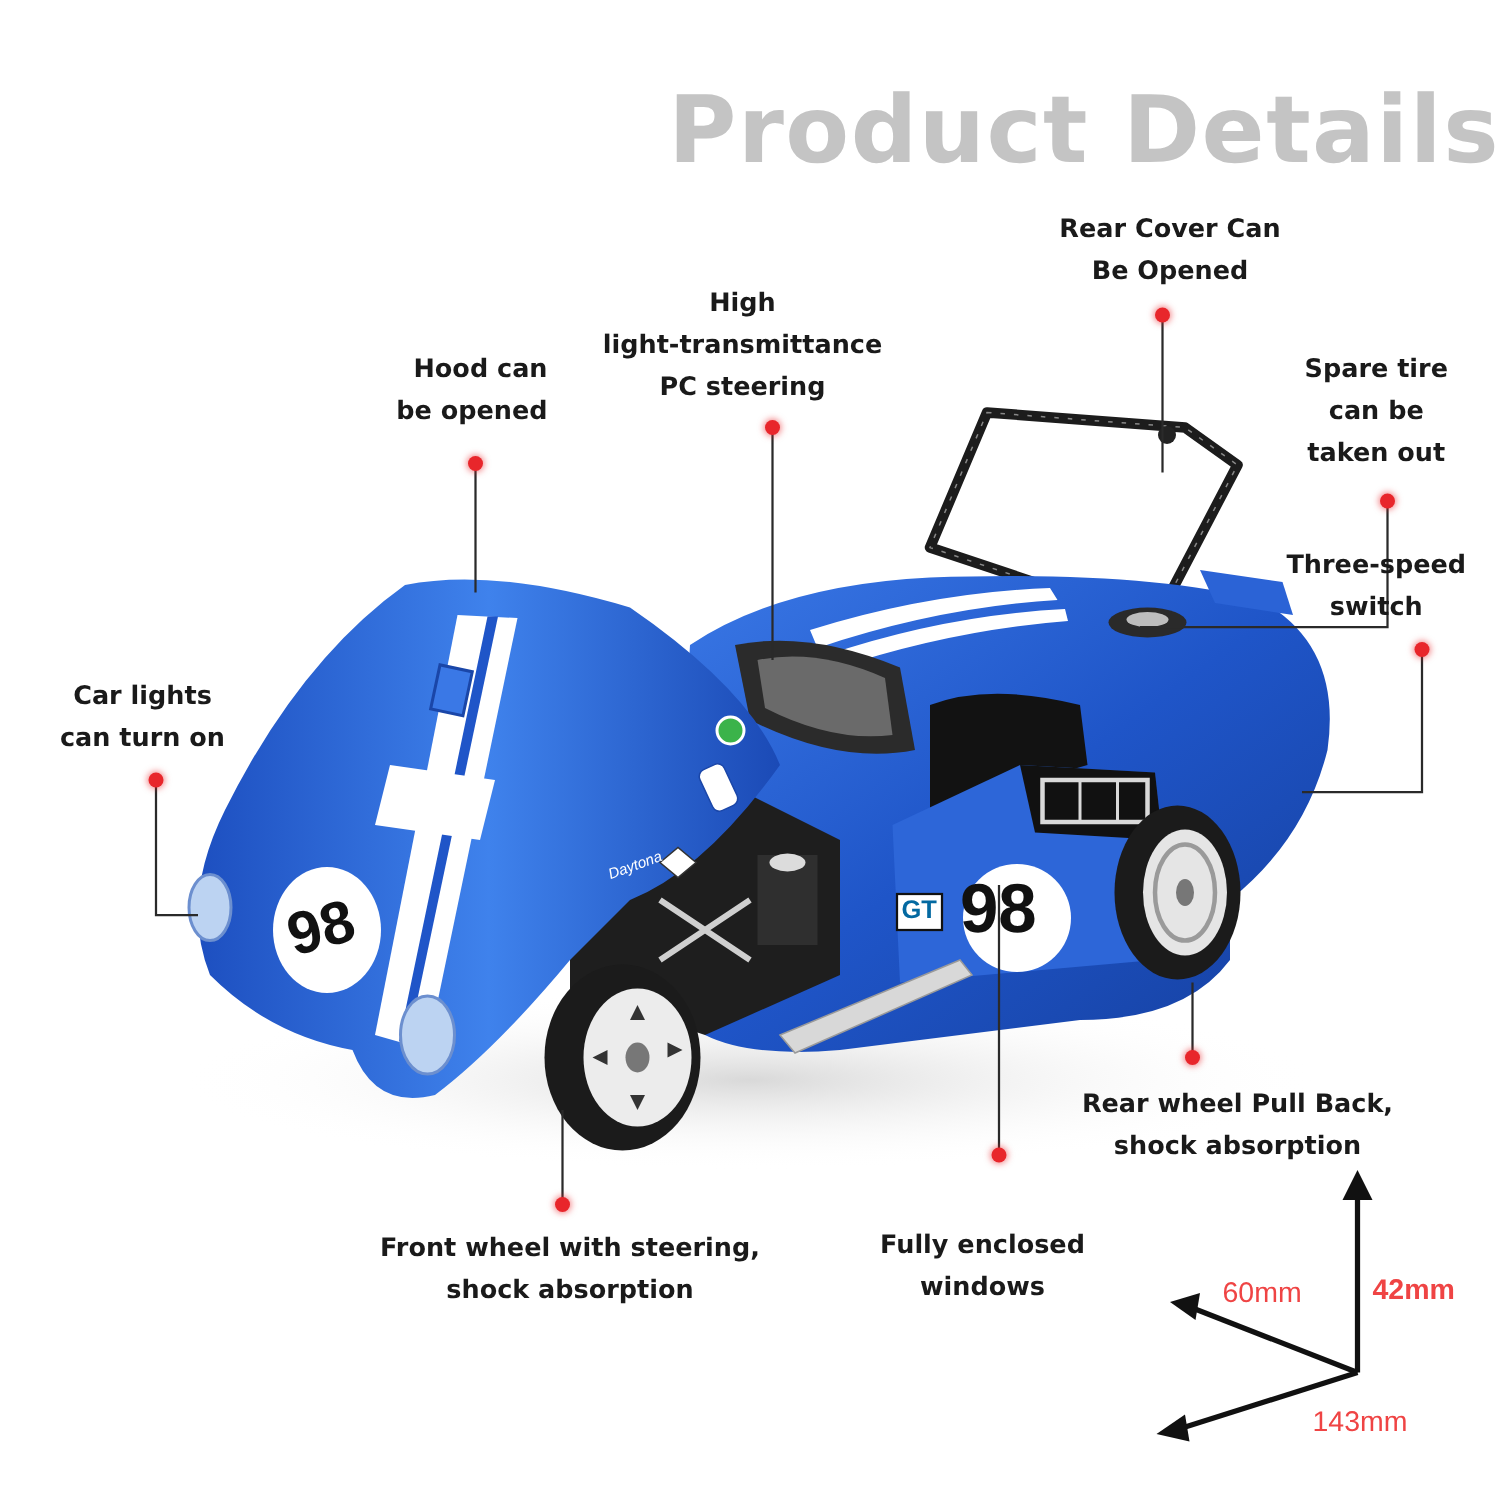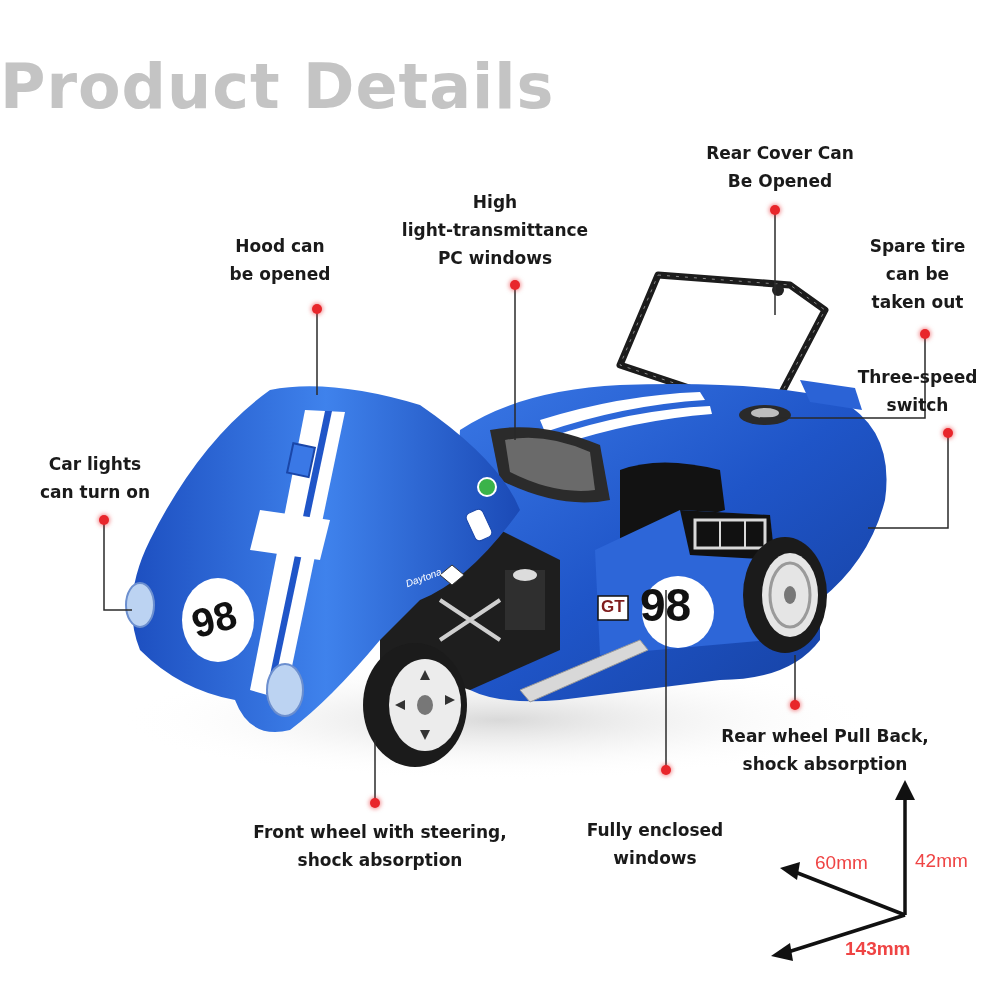--- a/index.html
+++ b/index.html
@@ -1,17 +1,17 @@
 <!DOCTYPE html>
 <html><head>
 <meta charset="utf-8">
 <style>
   html, body { margin: 0; padding: 0; background: #ffffff; }
   body { width: 1000px; height: 1000px; position: relative; overflow: hidden; font-family: "DejaVu Sans", sans-serif; }
-  .title { position: absolute; left: 0; top: 50px; width: 1000px; text-align: left; font-size: 62px; font-weight: bold; color: #c4c4c4; letter-spacing: 1px; }
+  .title { position: absolute; left: 0; top: 50px; width: 1000px; text-align: right; font-size: 62px; font-weight: bold; color: #c4c4c4; letter-spacing: 1px; }
   .label { position: absolute; text-align: center; font-weight: bold; color: #1a1a1a; font-size: 17px; line-height: 28px; white-space: pre-line; }
   .dot { position: absolute; width: 10px; height: 10px; border-radius: 50%; background: #e8262b; box-shadow: 0 0 4px 1px rgba(232,38,43,0.55); }
   .dim { position: absolute; font-size: 19px; color: #ef4444; font-family: "Liberation Sans", sans-serif; }
   svg.layer { position: absolute; left: 0; top: 0; }
 </style>
 </head>
 <body>
 
 <div class="title">Product Details</div>
 
@@ -124,29 +124,29 @@
     <line x1="905" y1="915" x2="905" y2="795"></line>
     <polygon points="905,780 895,800 915,800" stroke="none"></polygon>
     <line x1="905" y1="915" x2="795" y2="872"></line>
     <polygon points="780,868 800,862 797,880" stroke="none"></polygon>
     <line x1="905" y1="915" x2="788" y2="952"></line>
     <polygon points="771,956 790,943 793,961" stroke="none"></polygon>
   </g>
 </svg>
 
 <div class="dim" style="left:640px;top:578px;font-size:46px;font-weight:bold;font-family:'Liberation Sans',sans-serif;color:#111;">98</div>
-<div class="dim" style="left:601px;top:597px;font-size:17px;font-weight:bold;color:#7f1d1d;">GT</div>
+<div class="dim" style="left:601px;top:597px;font-size:17px;font-weight:bold;color:#0369a1;">GT</div>
 <div class="dim" style="left:192px;top:597px;font-size:40px;font-weight:bold;color:#111;transform:rotate(-15deg);">98</div>
 <div class="dim" style="left:405px;top:572px;font-size:10px;font-style:italic;color:#ffffff;transform:rotate(-20deg);">Daytona</div>
 
-<div class="label" style="left:195px;top:232px;width:170px;">Hood can
+<div class="label" style="left:195px;top:232px;width:170px;text-align:right;">Hood can
 be opened</div>
 <div class="label" style="left:360px;top:188px;width:270px;">High
 light-transmittance
-PC windows</div>
+PC steering</div>
 <div class="label" style="left:665px;top:139px;width:230px;">Rear Cover Can
 Be Opened</div>
 <div class="label" style="left:835px;top:232px;width:165px;">Spare tire
 can be
 taken out</div>
 <div class="label" style="left:830px;top:363px;width:175px;">Three-speed
 switch</div>
 <div class="label" style="left:10px;top:450px;width:170px;text-align:center;">Car lights
 can turn on</div>
 <div class="label" style="left:680px;top:722px;width:290px;text-align:center;">Rear wheel Pull Back,
@@ -159,15 +159,15 @@
 <div class="dot" style="left:312px;top:304px;"></div>
 <div class="dot" style="left:510px;top:280px;"></div>
 <div class="dot" style="left:770px;top:205px;"></div>
 <div class="dot" style="left:920px;top:329px;"></div>
 <div class="dot" style="left:943px;top:428px;"></div>
 <div class="dot" style="left:99px;top:515px;"></div>
 <div class="dot" style="left:790px;top:700px;"></div>
 <div class="dot" style="left:661px;top:765px;"></div>
 <div class="dot" style="left:370px;top:798px;"></div>
 
-<div class="dim" style="left:915px;top:850px;">42mm</div>
+<div class="dim" style="left:915px;top:850px;font-weight:bold;">42mm</div>
 <div class="dim" style="left:815px;top:852px;">60mm</div>
-<div class="dim" style="left:845px;top:938px;font-weight:bold;">143mm</div>
+<div class="dim" style="left:875px;top:938px;">143mm</div>
 
 </body></html>

